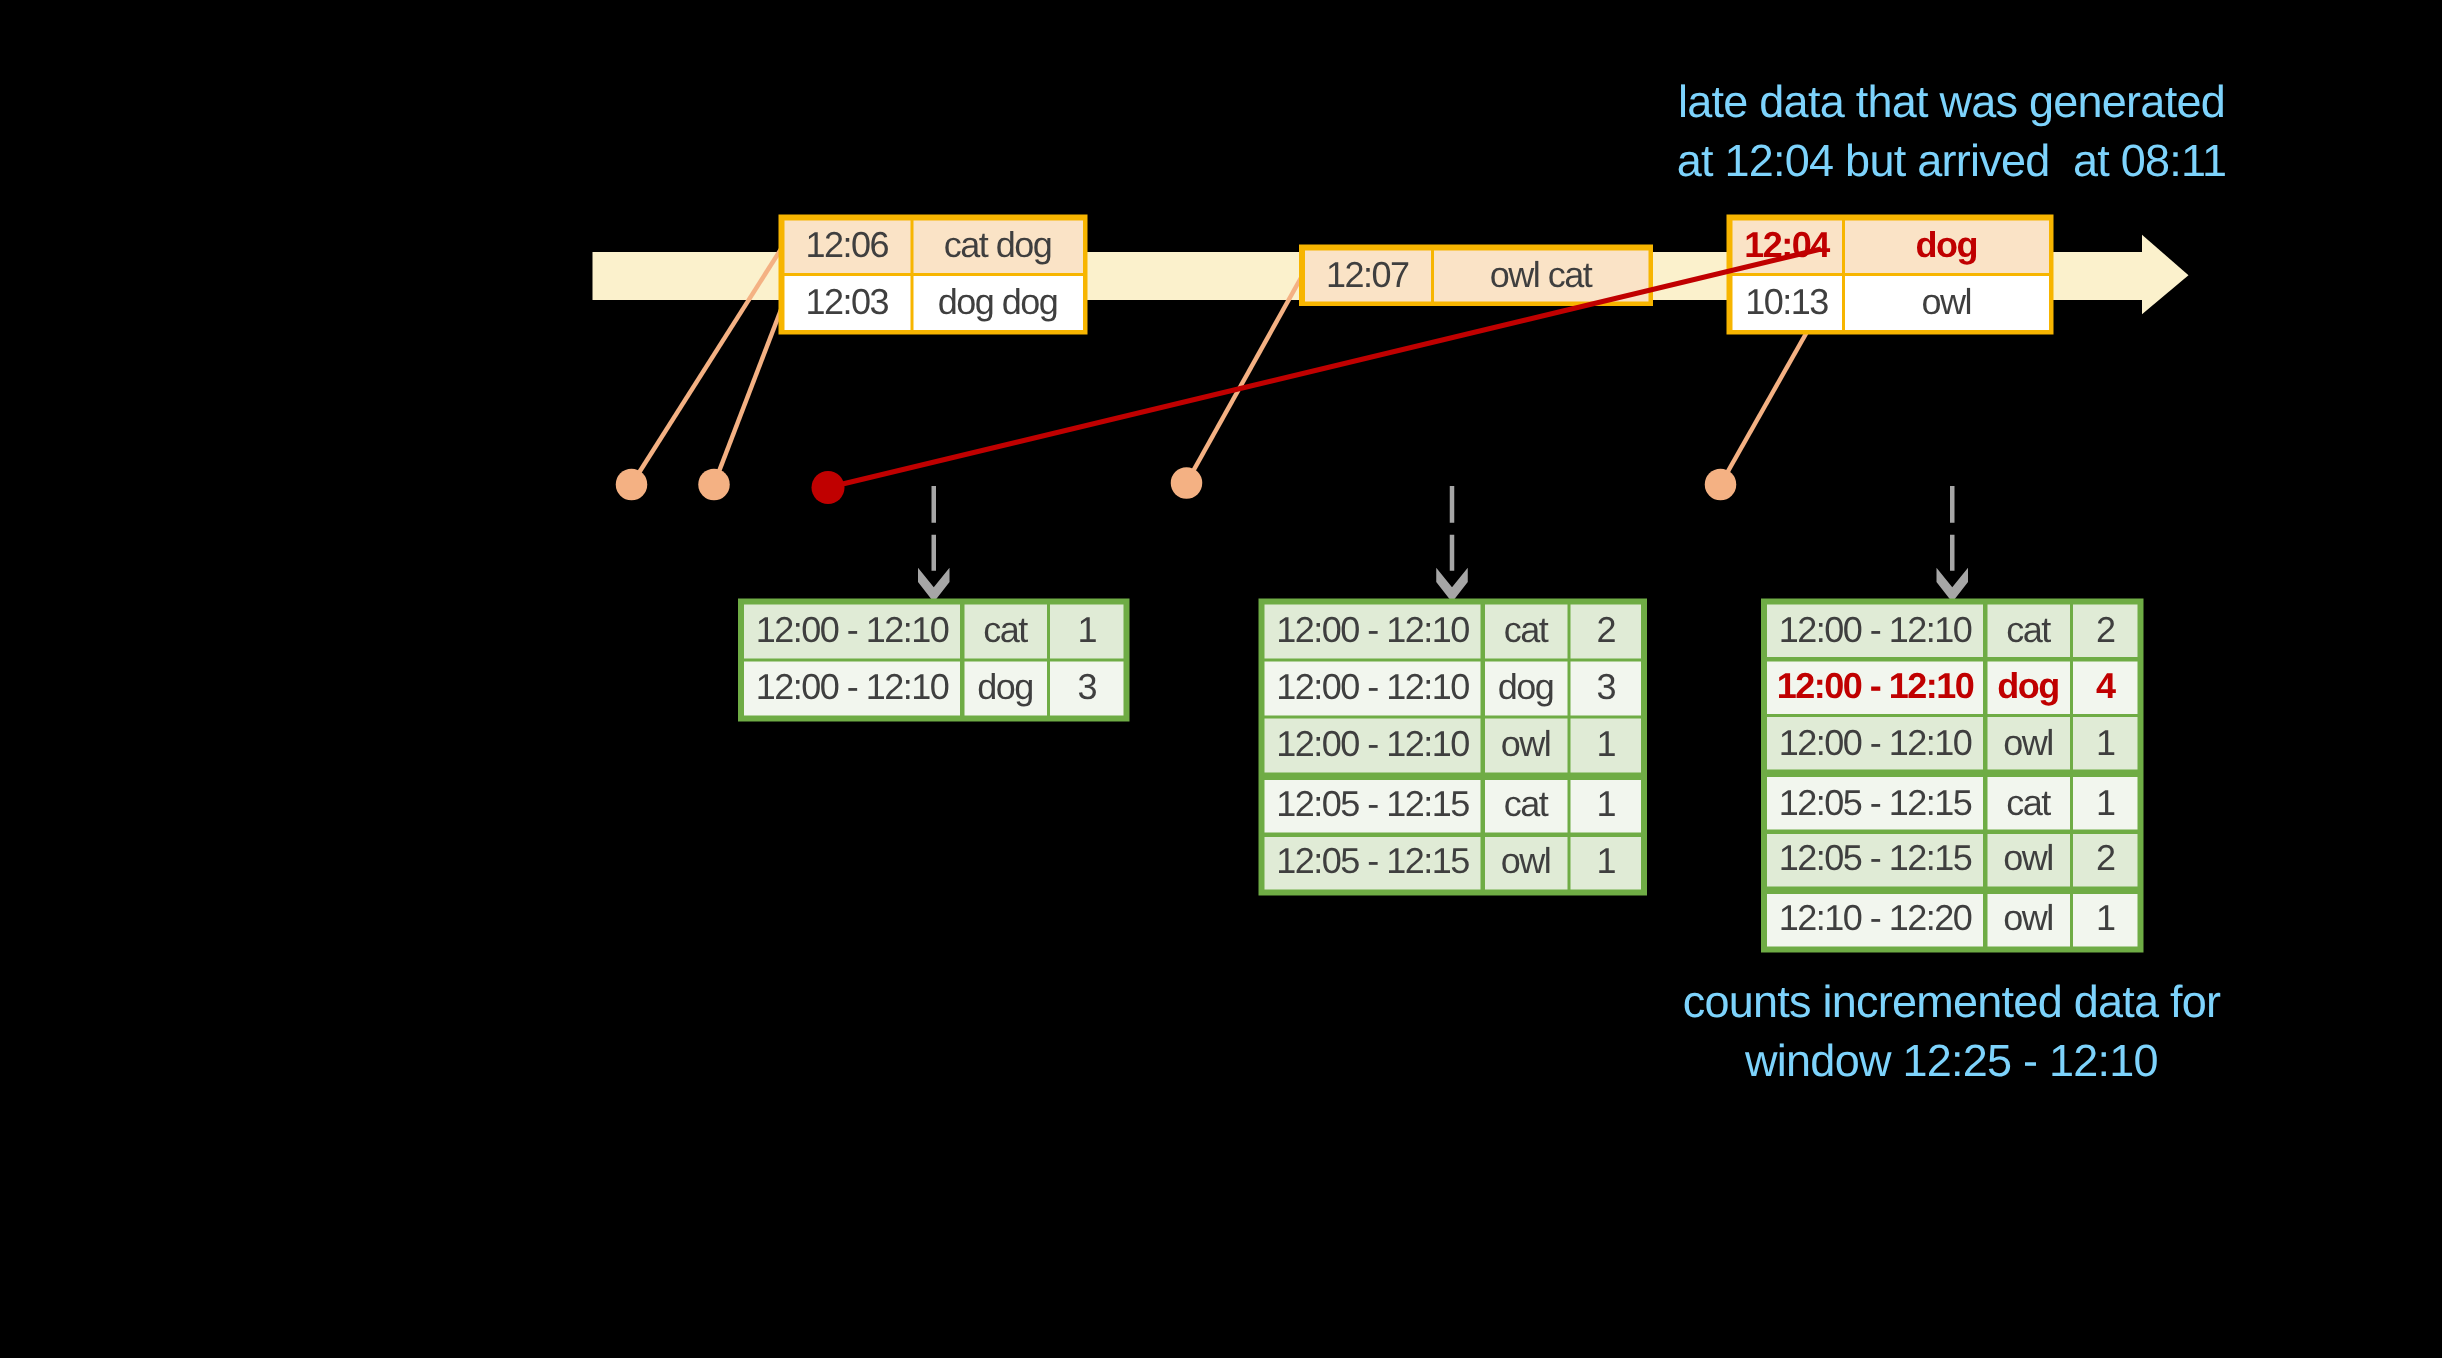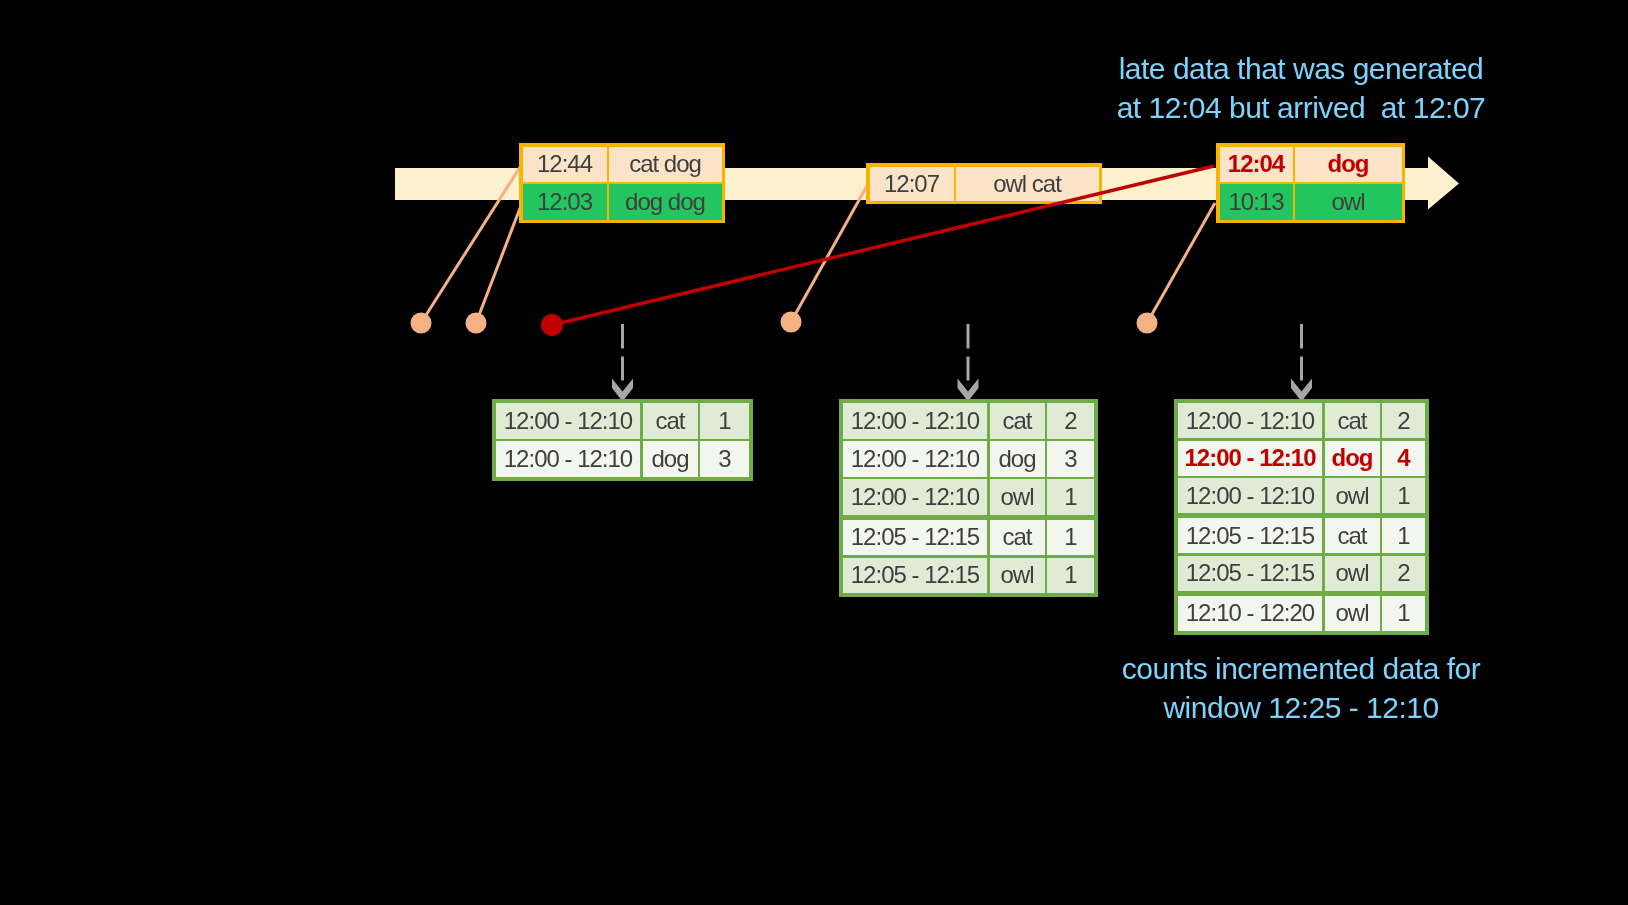--- a/index.html
+++ b/index.html
@@ -37,21 +37,21 @@
     justify-content: center;
     font-size: 24px;
     letter-spacing: -1px;
     color: #3F3F3F;
     box-sizing: border-box;
   }
   .event-cell.time { width: 84px; flex: none; }
   .event-cell.words { flex: 1; }
   .event-table.narrow .event-cell.time { width: 73px; }
   .row-shade-a .event-cell { background: #FAE3C6; }
-  .row-shade-b .event-cell { background: #22c55e; }
+  .row-shade-b .event-cell { background: #ffffff; }
   .late-row .event-cell { color: #C00000; font-weight: bold; }
   
   .result-table {
     position: absolute;
     background: #6FAC45;
     padding: 4px;
     box-sizing: border-box;
     display: flex;
     flex-direction: column;
   }
@@ -118,37 +118,37 @@
       <polygon points="957.5,378.5 968,391.5 978.5,378.5 978.5,388 968,401.5 957.5,388" fill="#A6A6A6"></polygon>
     </g>
     <g>
       <line x1="1301.5" y1="324" x2="1301.5" y2="380.5" stroke="#A6A6A6" stroke-width="3" stroke-dasharray="24.5 8"></line>
       <polygon points="1291,378.5 1301.5,391.5 1312,378.5 1312,388 1301.5,401.5 1291,388" fill="#A6A6A6"></polygon>
     </g>
   </svg>
 
   <div class="event-table" style="left:519px; top:143px; width:206px; height:80px;">
     <div class="event-row row-shade-a">
-      <div class="event-cell time">12:44</div>
+      <div class="event-cell time">12:06</div>
       <div class="event-cell words">cat dog</div>
     </div>
     <div class="event-row row-shade-b">
       <div class="event-cell time">12:03</div>
       <div class="event-cell words">dog dog</div>
     </div>
   </div>
 
   <div class="event-table" style="left:866px; top:163px; width:236px; height:41px;">
     <div class="event-row row-shade-a">
       <div class="event-cell time">12:07</div>
       <div class="event-cell words">owl cat</div>
     </div>
   </div>
 
-  <div class="event-table narrow" style="left:1216px; top:143px; width:189px; height:80px;">
+  <div class="event-table narrow" style="left:1151px; top:143px; width:218px; height:80px;">
     <div class="event-row row-shade-a late-row">
       <div class="event-cell time">12:04</div>
       <div class="event-cell words">dog</div>
     </div>
     <div class="event-row row-shade-b">
       <div class="event-cell time">10:13</div>
       <div class="event-cell words">owl</div>
     </div>
   </div>
 
@@ -226,20 +226,20 @@
     </div>
   </div>
 
   <svg id="overlay-shapes" width="1628" height="905" viewBox="0 0 1628 905">
     <line x1="552" y1="325" x2="1214" y2="166" stroke="#C00000" stroke-width="3.5"></line>
     <circle cx="552" cy="325" r="11" fill="#C00000"></circle>
   </svg>
 
   <div class="annotation" style="left:1081px; top:49px; width:440px;">
     <div>late data that was generated</div>
-    <div>at 12:04 but arrived  at 12:07</div>
+    <div>at 12:04 but arrived  at 08:11</div>
   </div>
   <div class="annotation" style="left:1081px; top:649px; width:440px;">
     <div>counts incremented data for</div>
     <div>window 12:25 - 12:10</div>
   </div>
 
 </div>
 
 </body></html>

